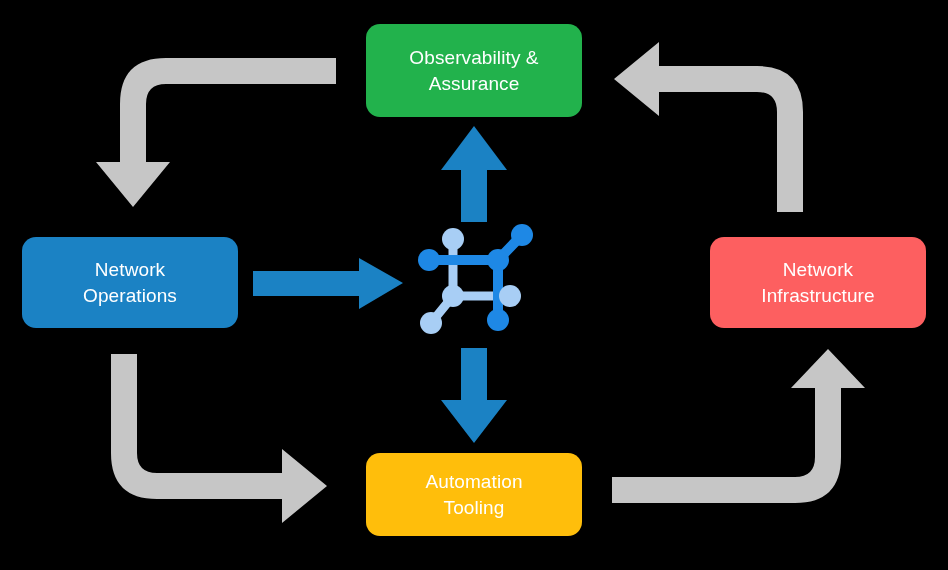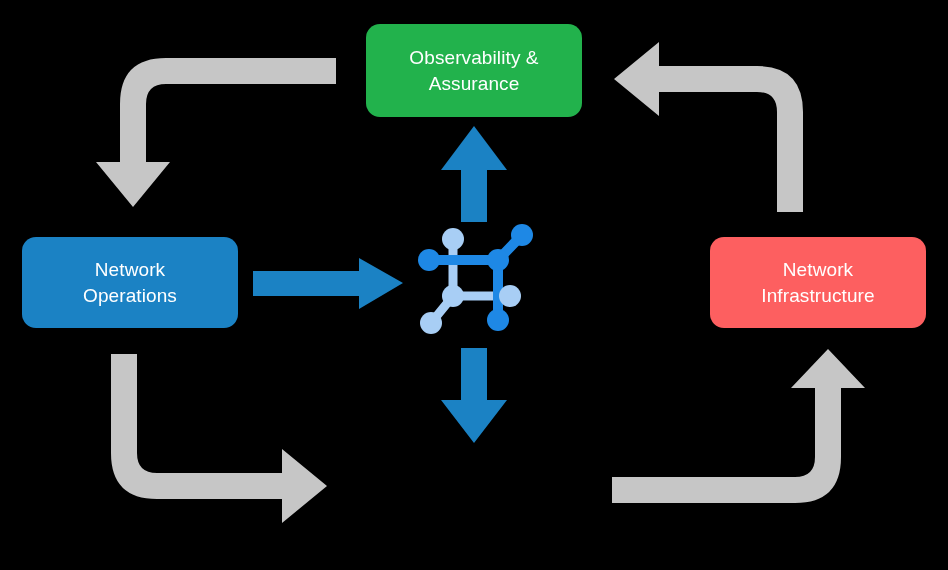--- a/index.html
+++ b/index.html
@@ -182,14 +182,18 @@
   <div class="node-box" id="node-network-operations">
     <span class="node-label">Network
 Operations</span>
   </div>
 
   <div class="node-box" id="node-network-infrastructure">
     <span class="node-label">Network
 Infrastructure</span>
   </div>
 
+  <div class="node-box" id="node-automation-tooling">
+    <span class="node-label">Automation
+Tooling</span>
+  </div>
 
 </div>
 
 </body></html>

